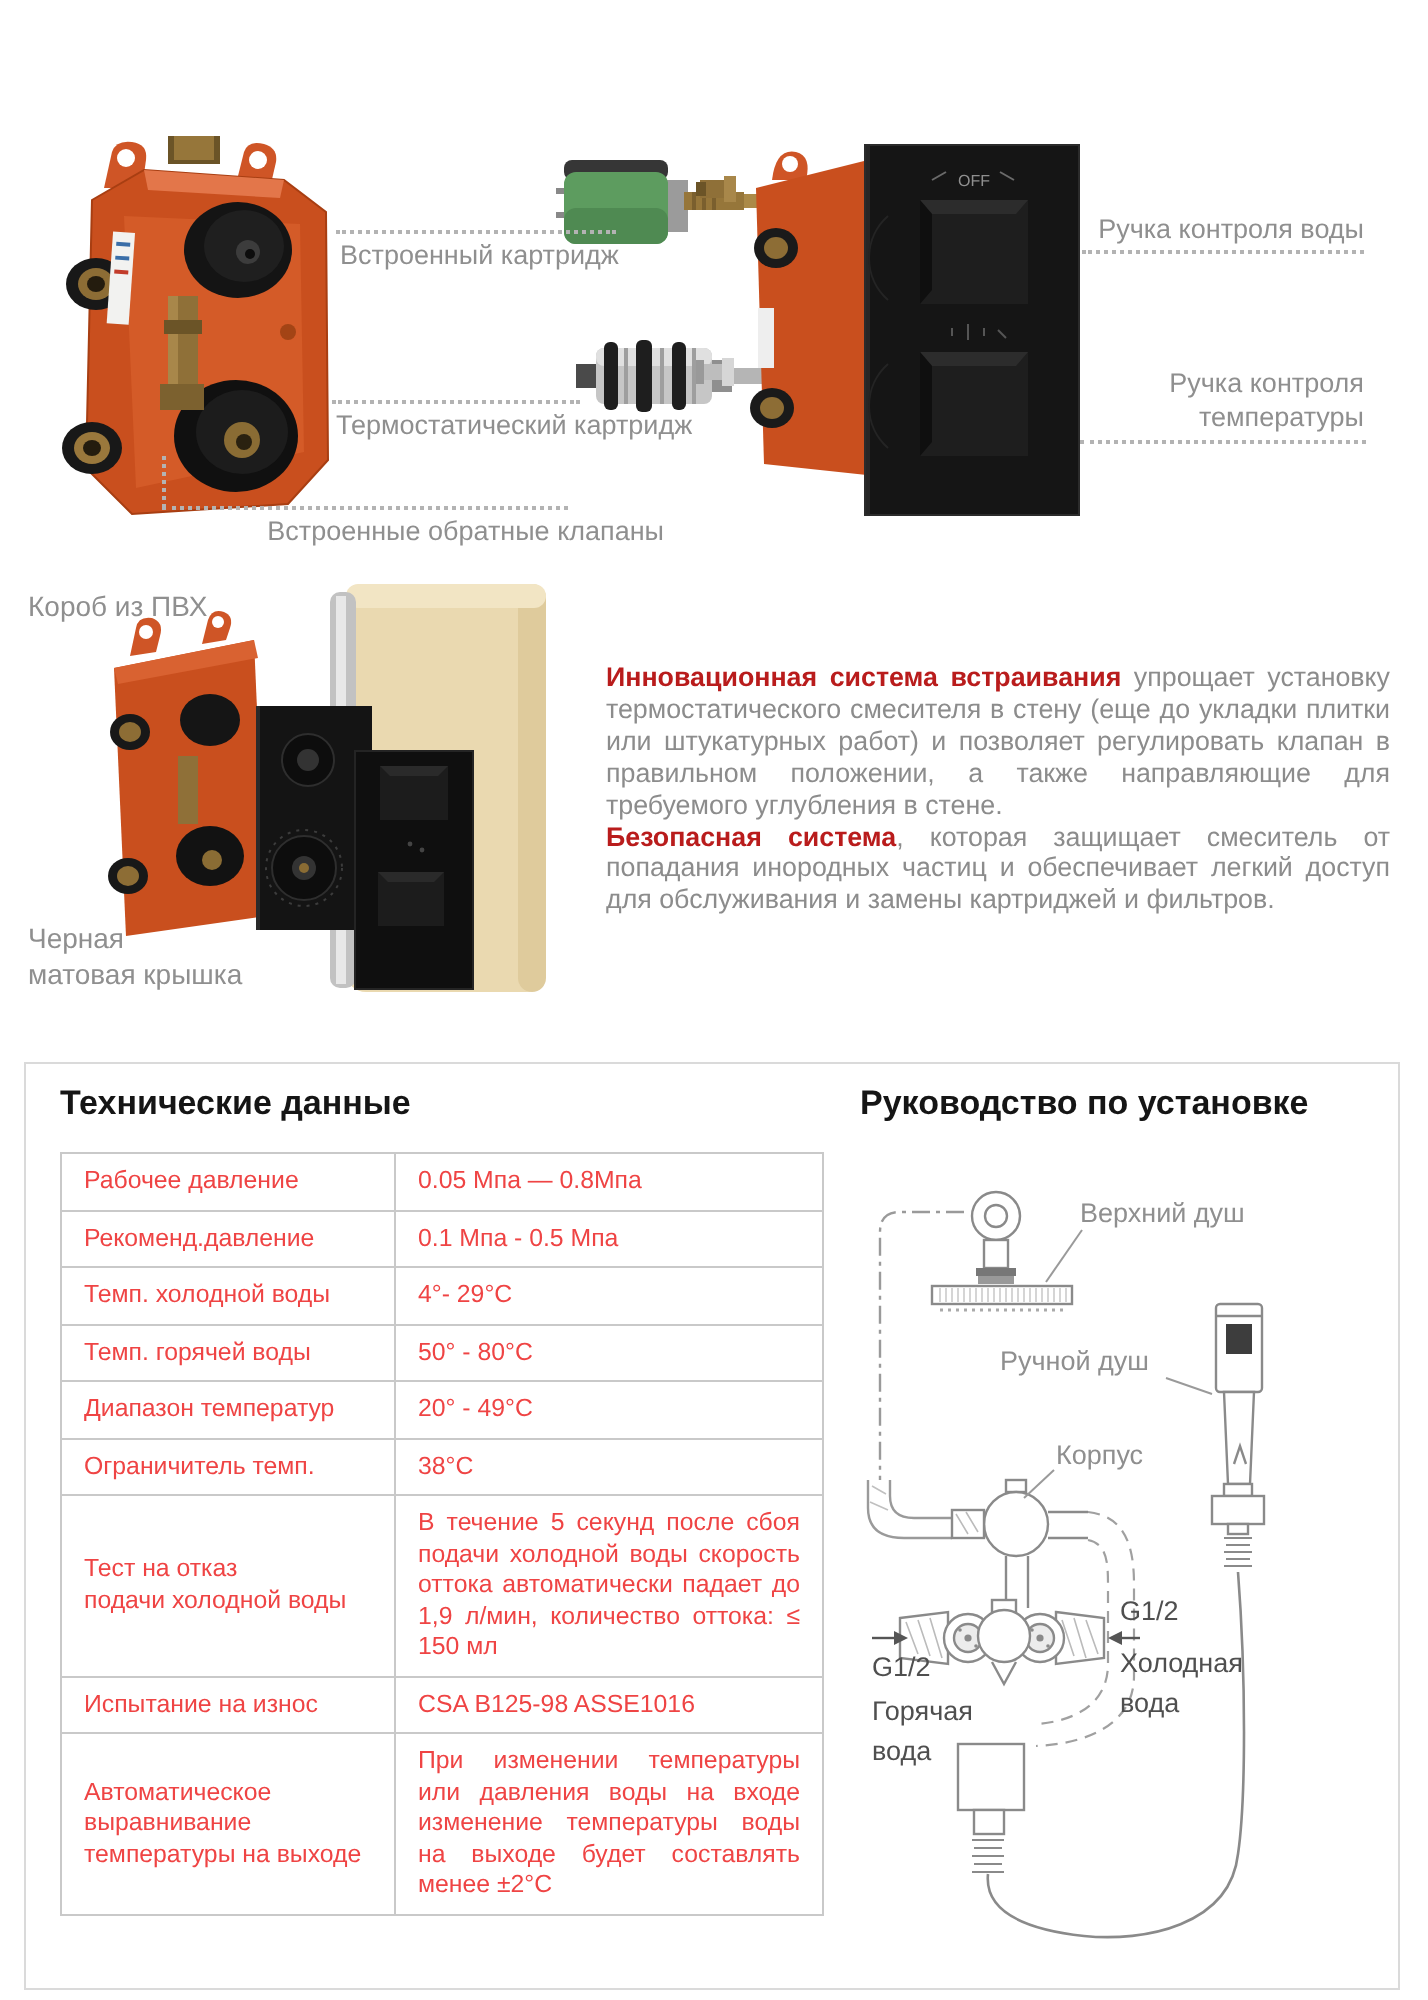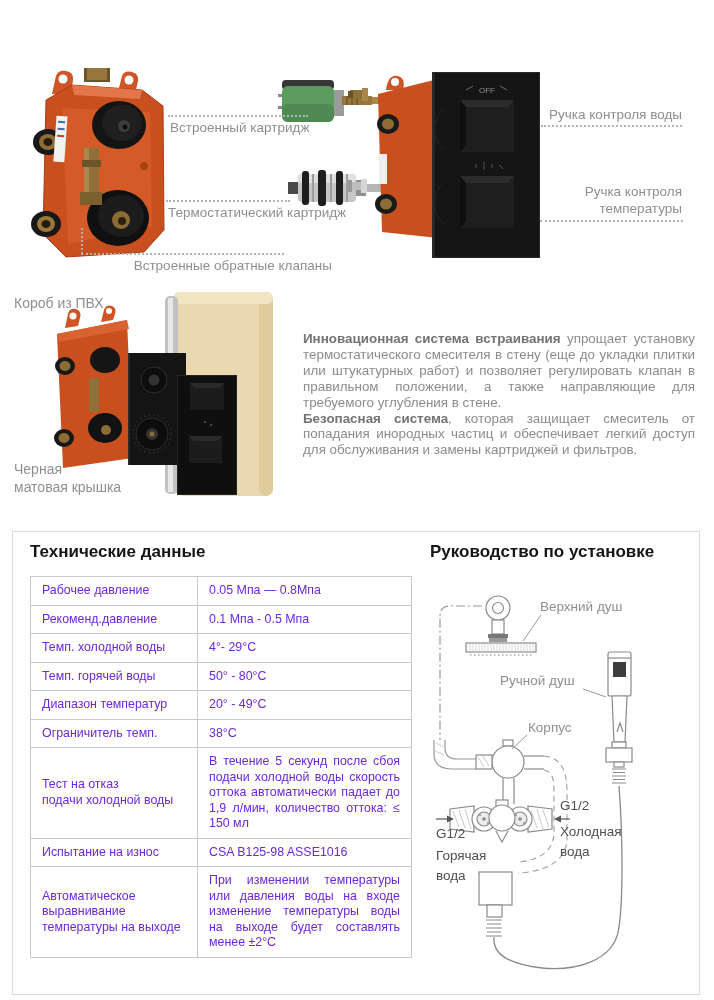--- a/index.html
+++ b/index.html
@@ -10,26 +10,26 @@
         font-family:"DejaVu Serif",serif;font-weight:700;font-size:33px;letter-spacing:6px;
         color:#1b1b1b;padding-bottom:7px;border-bottom:2px solid #2a2a2a;}
   .callout{position:absolute;color:#8f8f8f;font-size:13.5px;line-height:17px;text-align:right;}
   .callout.right{text-align:right;white-space:pre-line;}
   .dotline{position:absolute;height:0;border-top:2px dotted #b3b3b3;}
   .dotline-v{position:absolute;width:0;border-left:2px dotted #b3b3b3;}
   .mid-label{position:absolute;color:#8f8f8f;font-size:14px;line-height:17.5px;white-space:pre-line;}
   .desc{position:absolute;left:303px;top:331px;width:392px;font-size:13.4px;line-height:15.9px;
         color:#8c8c8c;text-align:justify;}
   .desc p{margin:0;}
-  .desc b{color:#737373;font-weight:700;}
+  .desc b{color:#b91c1c;font-weight:700;}
   .bottom-box{position:absolute;left:12px;top:531px;width:686px;height:462px;
         border:1px solid #dadada;background:#fff;}
   .sec-title{position:absolute;font-size:17px;font-weight:700;color:#151515;}
   table.specs{position:absolute;left:30px;top:576px;width:382px;border-collapse:collapse;
-        font-size:12.4px;color:#6d28d9;line-height:1.25;table-layout:fixed;}
+        font-size:12.4px;color:#ef4444;line-height:1.25;table-layout:fixed;}
   table.specs td{border:1px solid #c9c9c9;padding:6px 11px;vertical-align:middle;}
   table.specs td.lab{width:144px;white-space:pre-line;}
   table.specs td.val{white-space:pre-line;text-align:justify;}
 </style>
 </head>
 <body>
 
 <div class="page">
 
 

